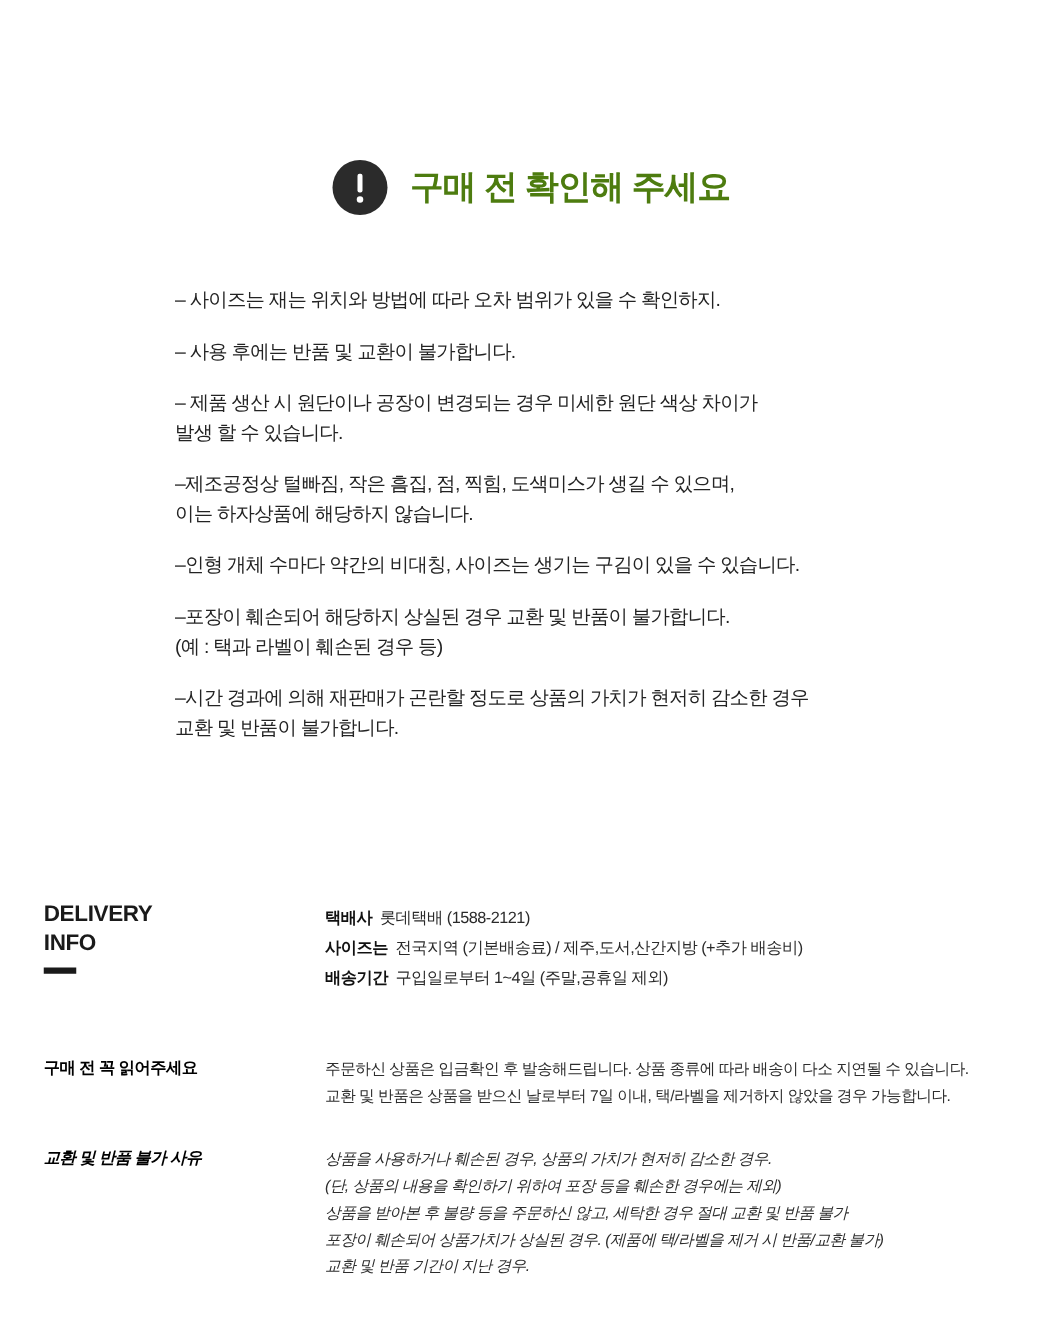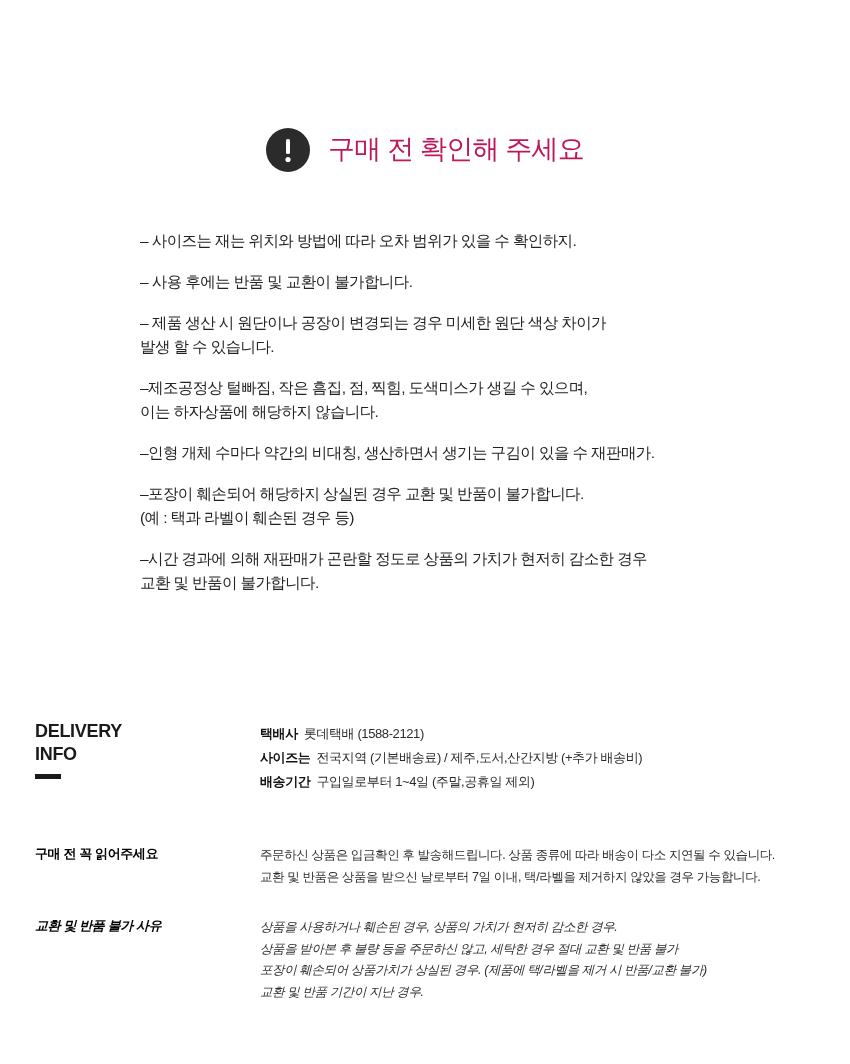--- a/index.html
+++ b/index.html
@@ -36,23 +36,23 @@
     border-radius: 50%;
     background: #2b2b2b;
     display: flex;
     align-items: center;
     justify-content: center;
     flex: none;
   }
   .excl-icon svg { display: block; }
   .notice-title {
     font-size: 27px;
-    font-weight: normal;
+    font-weight: bold;
     letter-spacing: -0.8px;
-    color: #be185d;
+    color: #4d7c0f;
     line-height: 1;
   }
 
   .notice-list {
     margin: 48px 0 0 0;
     padding: 0;
     list-style: none;
     width: 580px;
     margin-left: 140px;
   }
@@ -153,21 +153,21 @@
     <h1 class="notice-title">구매 전 확인해 주세요</h1>
   </div>
 
   <ul class="notice-list">
     <li>– 사이즈는 재는 위치와 방법에 따라 오차 범위가 있을 수 확인하지.</li>
     <li>– 사용 후에는 반품 및 교환이 불가합니다.</li>
     <li>– 제품 생산 시 원단이나 공장이 변경되는 경우 미세한 원단 색상 차이가
    발생 할 수 있습니다.</li>
     <li>–제조공정상 털빠짐, 작은 흠집, 점, 찍힘, 도색미스가 생길 수 있으며,
   이는 하자상품에 해당하지 않습니다.</li>
-    <li>–인형 개체 수마다 약간의 비대칭, 생산하면서 생기는 구김이 있을 수 재판매가.</li>
+    <li>–인형 개체 수마다 약간의 비대칭, 사이즈는 생기는 구김이 있을 수 있습니다.</li>
     <li>–포장이 훼손되어 해당하지 상실된 경우 교환 및 반품이 불가합니다.
   (예 : 택과 라벨이 훼손된 경우 등)</li>
     <li>–시간 경과에 의해 재판매가 곤란할 정도로 상품의 가치가 현저히 감소한 경우
   교환 및 반품이 불가합니다.</li>
   </ul>
 </section>
 
 <section class="delivery">
   <div class="delivery-head">
     <div class="dtitle">DELIVERY
@@ -192,17 +192,18 @@
   <div class="policy-body">
     <p>주문하신 상품은 입금확인 후 발송해드립니다. 상품 종류에 따라 배송이 다소 지연될 수 있습니다.</p>
     <p>교환 및 반품은 상품을 받으신 날로부터 7일 이내, 택/라벨을 제거하지 않았을 경우 가능합니다.</p>
   </div>
 </section>
 
 <section class="policy p2">
   <div class="policy-label">교환 및 반품 불가 사유</div>
   <div class="policy-body">
     <p>상품을 사용하거나 훼손된 경우, 상품의 가치가 현저히 감소한 경우.</p>
+    <p>(단, 상품의 내용을 확인하기 위하여 포장 등을 훼손한 경우에는 제외)</p>
     <p>상품을 받아본 후 불량 등을 주문하신 않고, 세탁한 경우 절대 교환 및 반품 불가</p>
     <p>포장이 훼손되어 상품가치가 상실된 경우. (제품에 택/라벨을 제거 시 반품/교환 불가)</p>
     <p>교환 및 반품 기간이 지난 경우.</p>
   </div>
 </section>
 
 </body></html>

